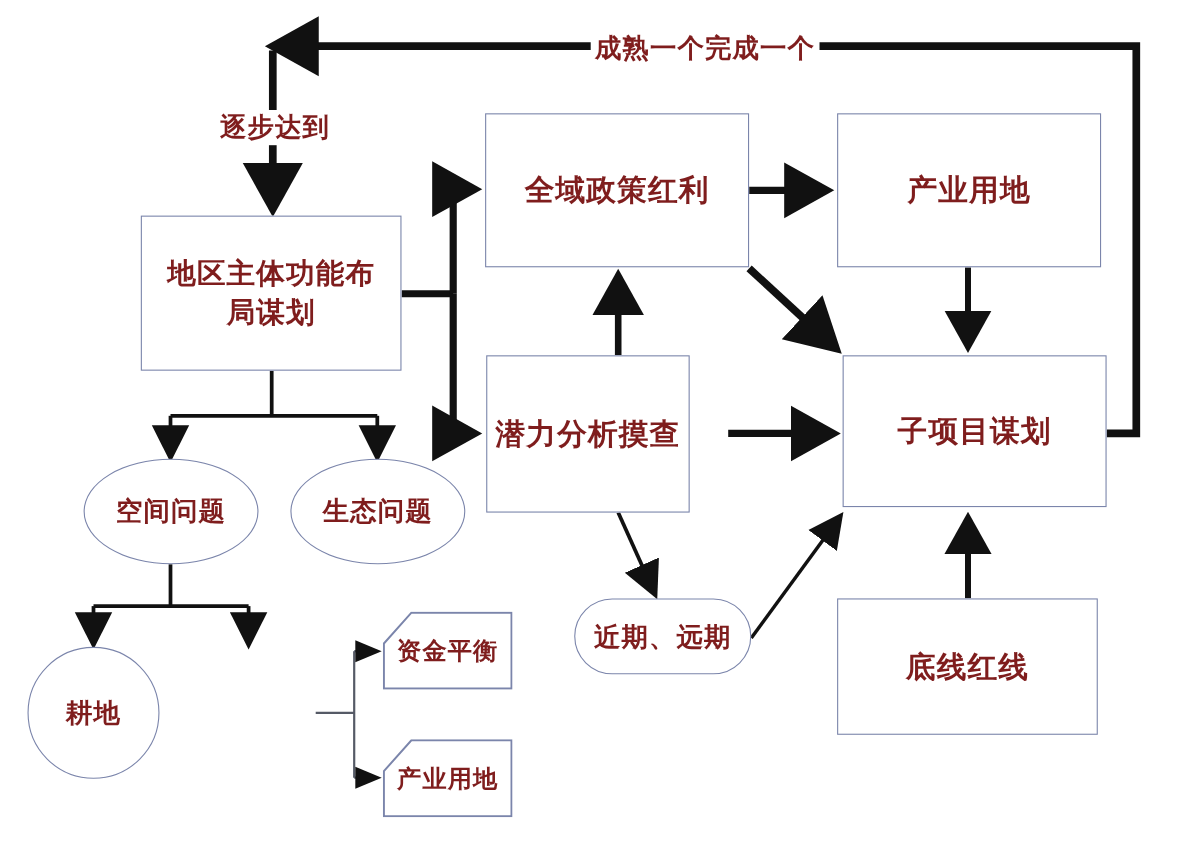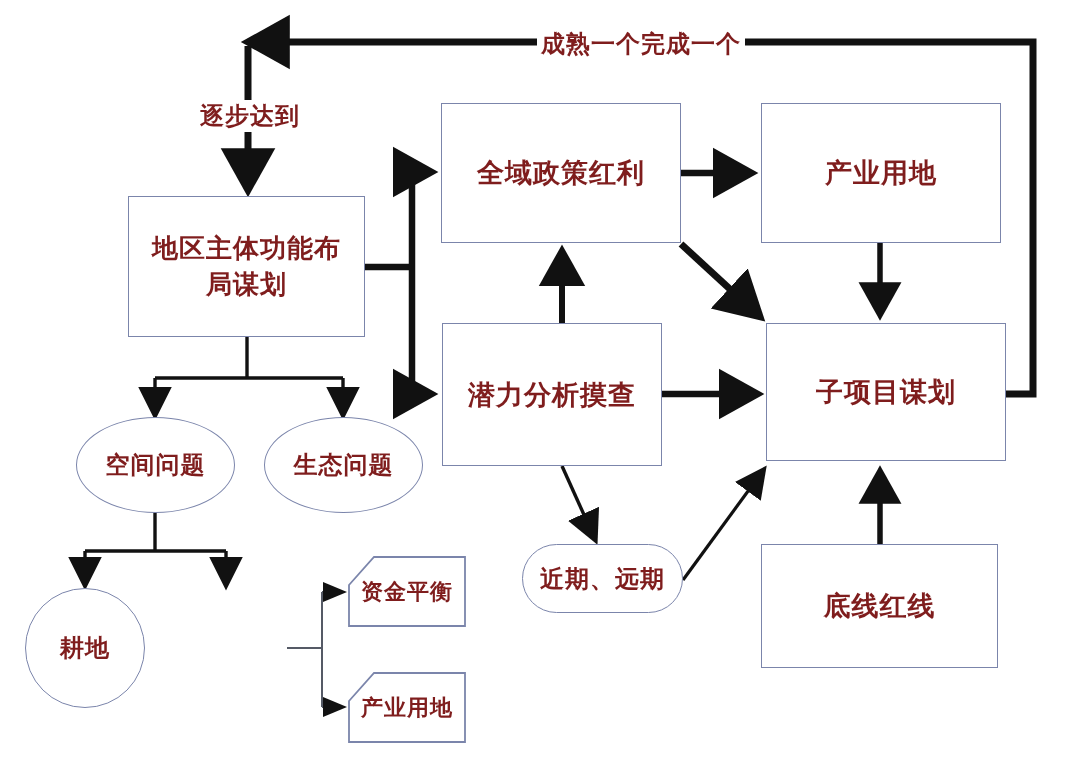--- a/index.html
+++ b/index.html
@@ -172,21 +172,21 @@
   </div>
 
   <div class="node rect fs-28" style="left:441px; top:103px; width:240px; height:140px;">
     <span>全域政策红利</span>
   </div>
 
   <div class="node rect fs-28" style="left:761px; top:103px; width:240px; height:140px;">
     <span>产业用地</span>
   </div>
 
-  <div class="node rect fs-28" style="left:442px; top:323px; width:220px; height:143px;">
+  <div class="node rect fs-28" style="left:442px; top:323px; width:185px; height:143px;">
     <span>潜力分析摸查</span>
   </div>
 
   <div class="node rect fs-28" style="left:766px; top:323px; width:240px; height:138px;">
     <span>子项目谋划</span>
   </div>
 
   <div class="node rect fs-28" style="left:761px; top:544px; width:237px; height:124px;">
     <span>底线红线</span>
   </div>

